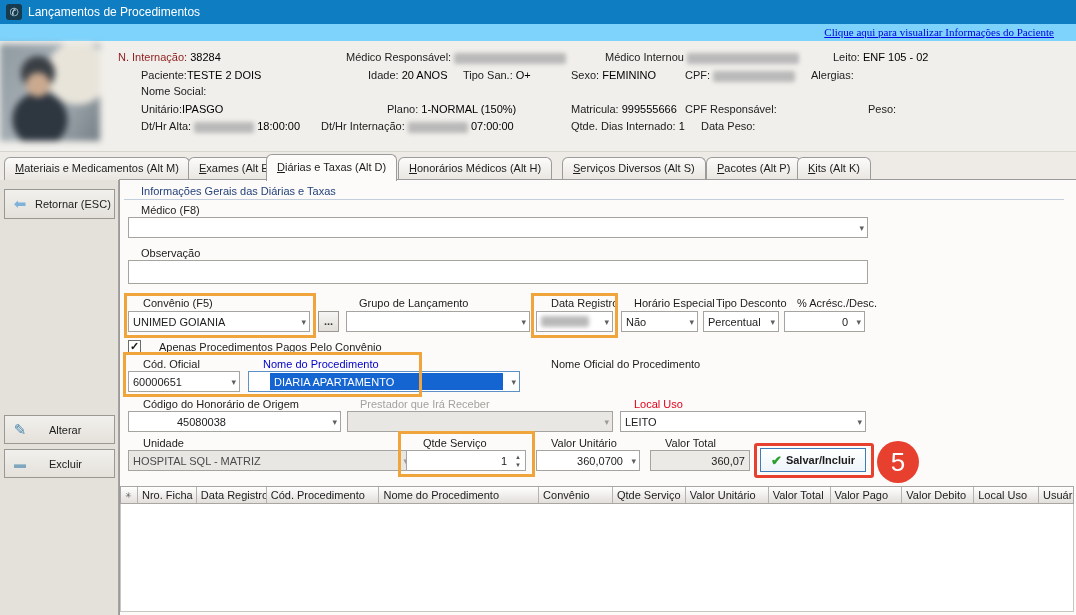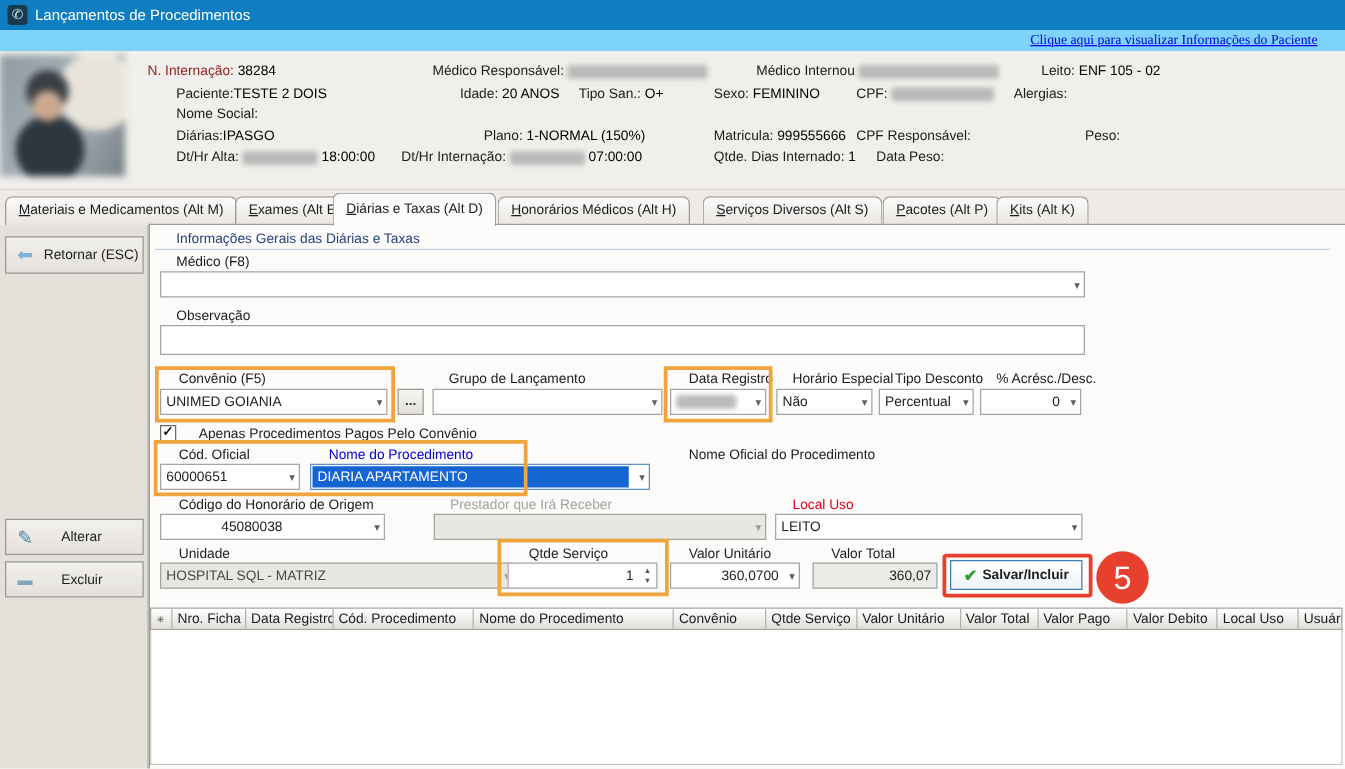--- a/index.html
+++ b/index.html
@@ -133,21 +133,21 @@
     </div>
     <div class="pfield" style="left:798px; top:28px;">
       <span class="lbl">Alergias:</span>
     </div>
 
     <div class="pfield" style="left:128px; top:44px;">
       <span class="lbl">Nome Social:</span>
     </div>
 
     <div class="pfield" style="left:128px; top:62px;">
-      <span class="lbl">Diárias:</span><span class="val">IPASGO</span>
+      <span class="lbl">Unitário:</span><span class="val">IPASGO</span>
     </div>
     <div class="pfield" style="left:358px; top:62px;margin-left:16px;">
       <span class="lbl">Plano:</span>
       <span class="val">1-NORMAL (150%)</span>
     </div>
     <div class="pfield" style="left:558px; top:62px;">
       <span class="lbl">Matricula:</span>
       <span class="val">999555666</span>
     </div>
     <div class="pfield" style="left:672px; top:62px;">
@@ -250,31 +250,31 @@
   <div class="chk" style="left:128px; top:340px;"><span>✓</span></div>
   <div class="abs lbl" style="left:146px; top:341px;">Apenas Procedimentos Pagos Pelo Convênio</div>
 
   <div class="abs lbl" style="left:130px; top:358px;">Cód. Oficial</div>
   <div class="combo" style="left:128px; top:371px; width:112px;">
     <span>60000651</span>
     <span class="arr">▾</span>
   </div>
 
   <div class="abs lbl bluelbl" style="left:250px; top:358px;">Nome do Procedimento</div>
-  <div class="combo selcombo" style="left:248px; top:371px; width:272px; border-color:#5e90c8;">
+  <div class="combo selcombo" style="left:248px; top:371px; width:272px; border-color:#5e90c8;padding-left:20px;">
     <span class="selfill">DIARIA APARTAMENTO</span>
     <span class="selarea">
         <span class="arr">▾</span>
       </span>
   </div>
 
   <div class="abs lbl" style="left:538px; top:358px;">Nome Oficial do Procedimento</div>
 
   <div class="abs lbl" style="left:130px; top:398px;">Código do Honorário de Origem</div>
-  <div class="combo" style="left:128px; top:411px; width:180px;padding-left:48px;">
+  <div class="combo" style="left:128px; top:411px; width:213px;padding-left:48px;">
     <span>45080038</span>
     <span class="arr">▾</span>
   </div>
 
   <div class="abs lbl graylbl" style="left:347px; top:398px;">Prestador que Irá Receber</div>
   <div class="combo disabled" style="left:347px; top:411px; width:266px;">
     <span class="arr" style="color:#9b9995;">▾</span>
   </div>
 
   <div class="abs lbl redlbl" style="left:621px; top:398px;">Local Uso</div>

